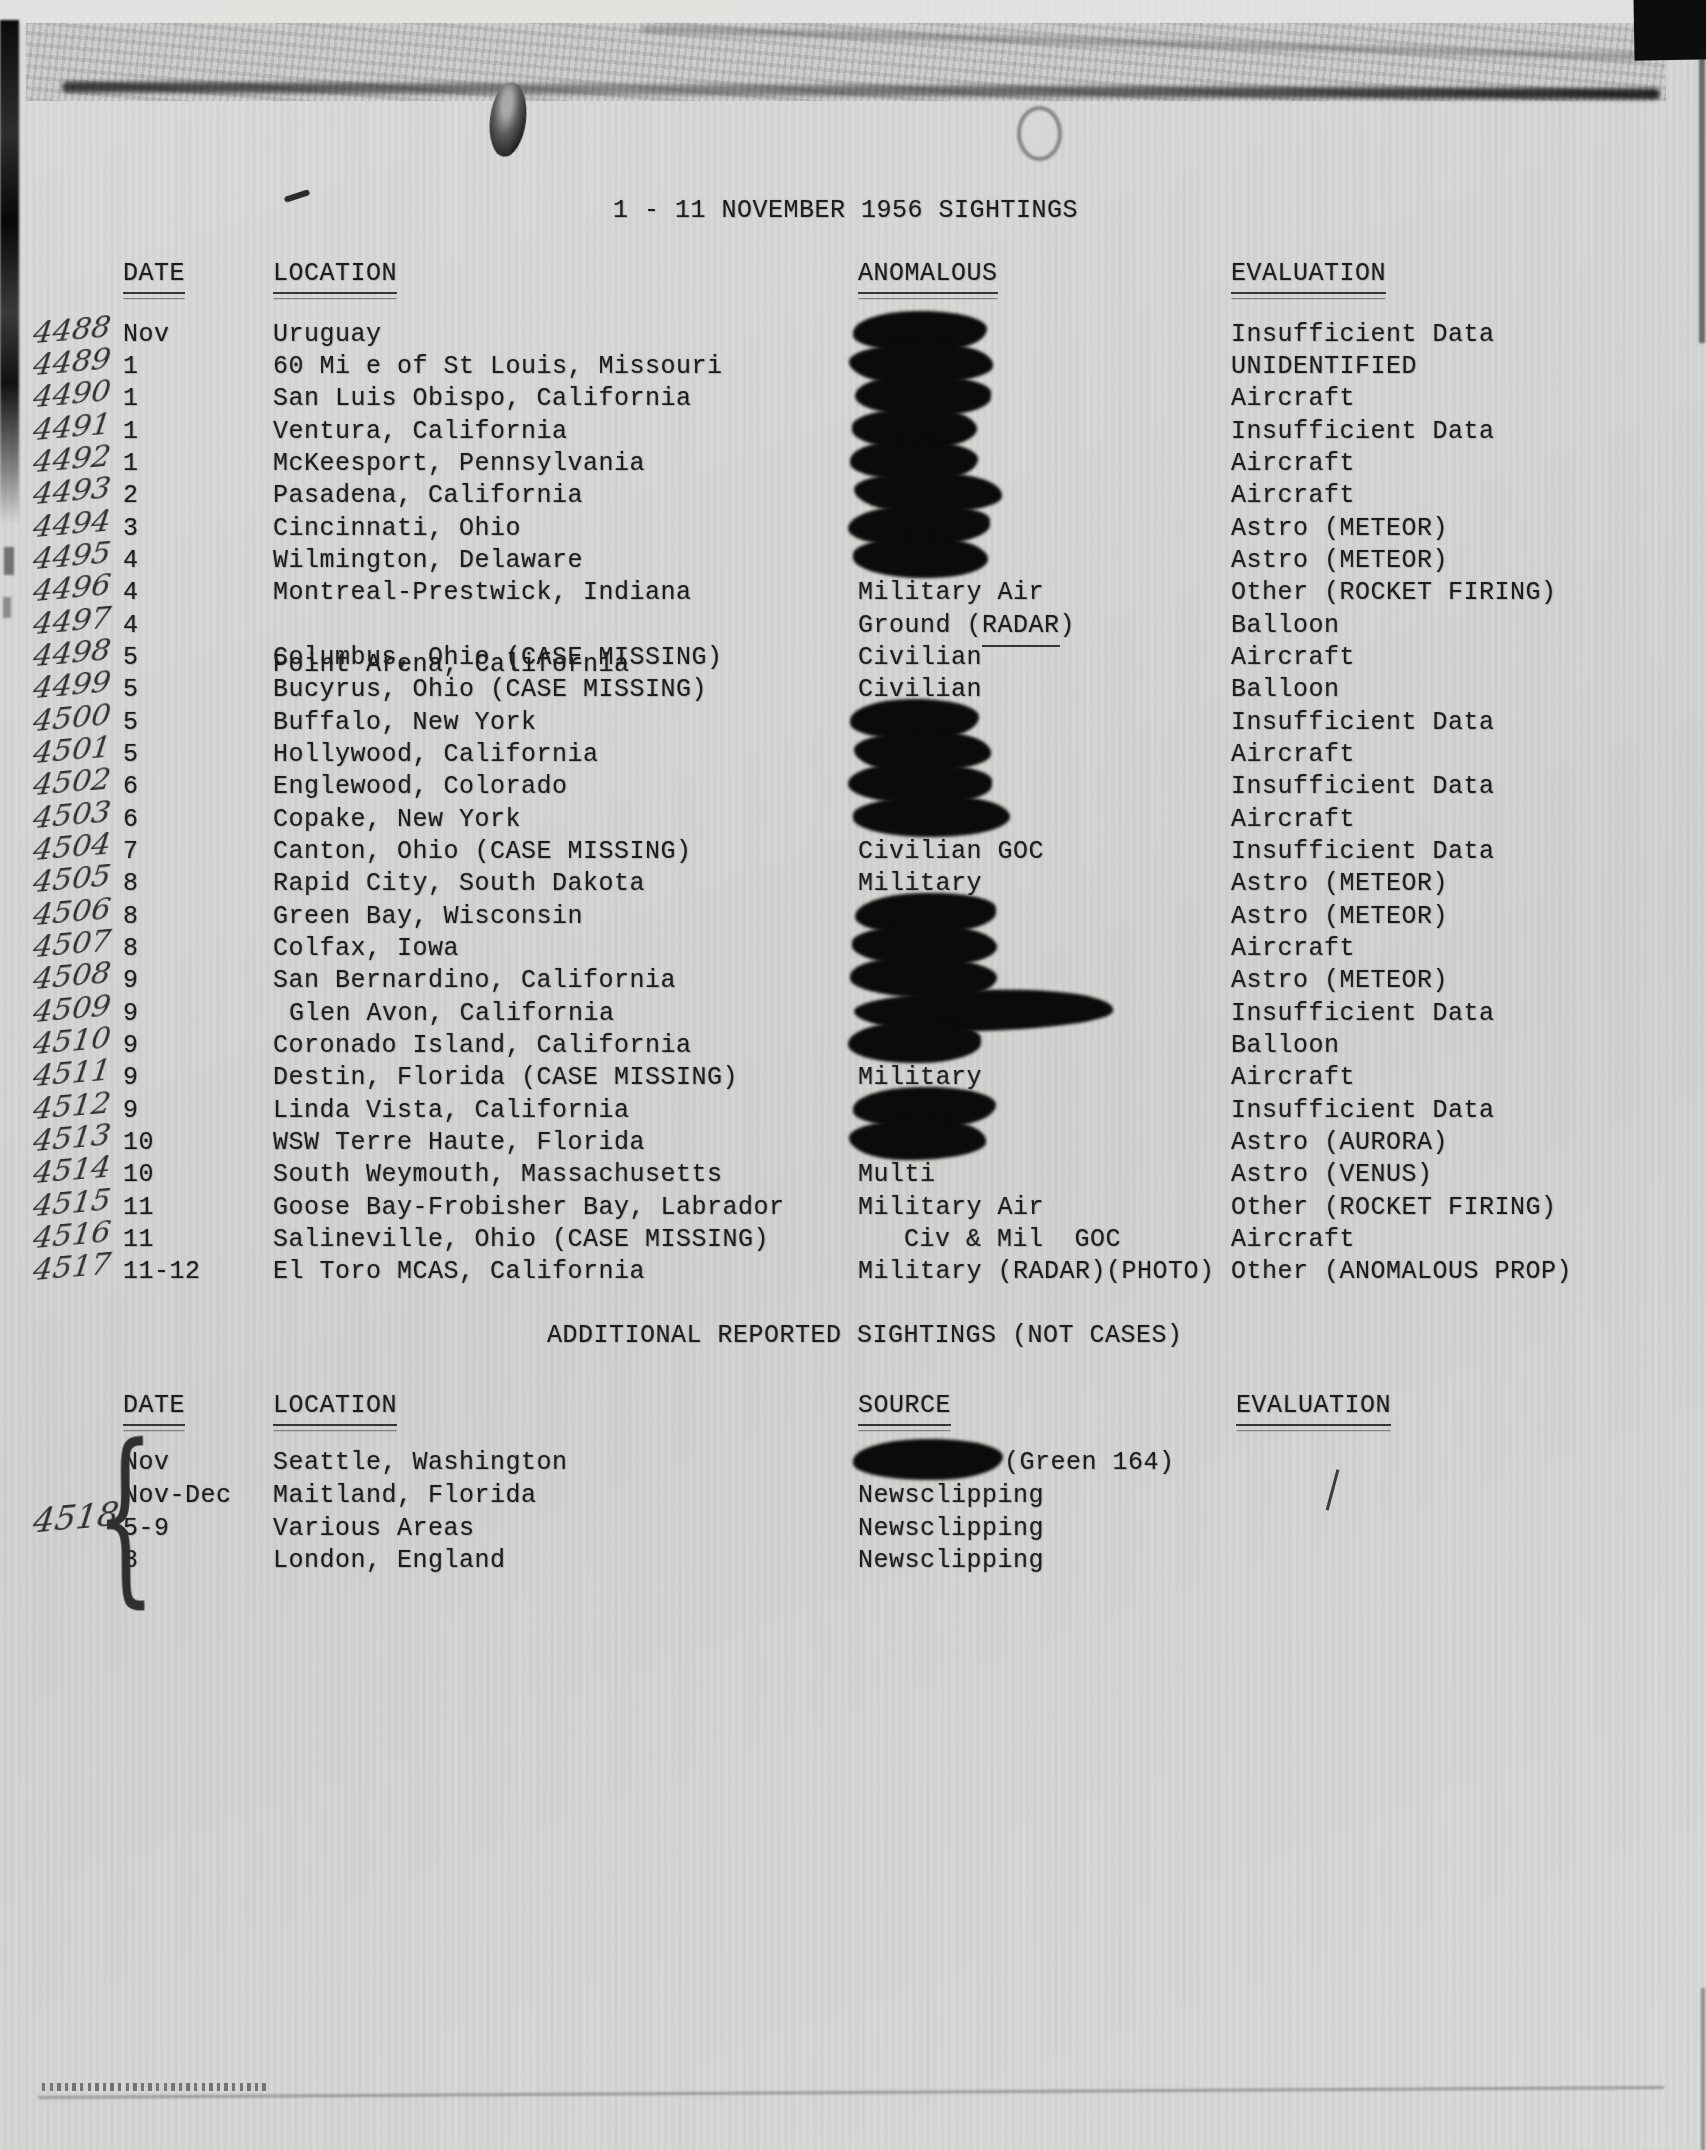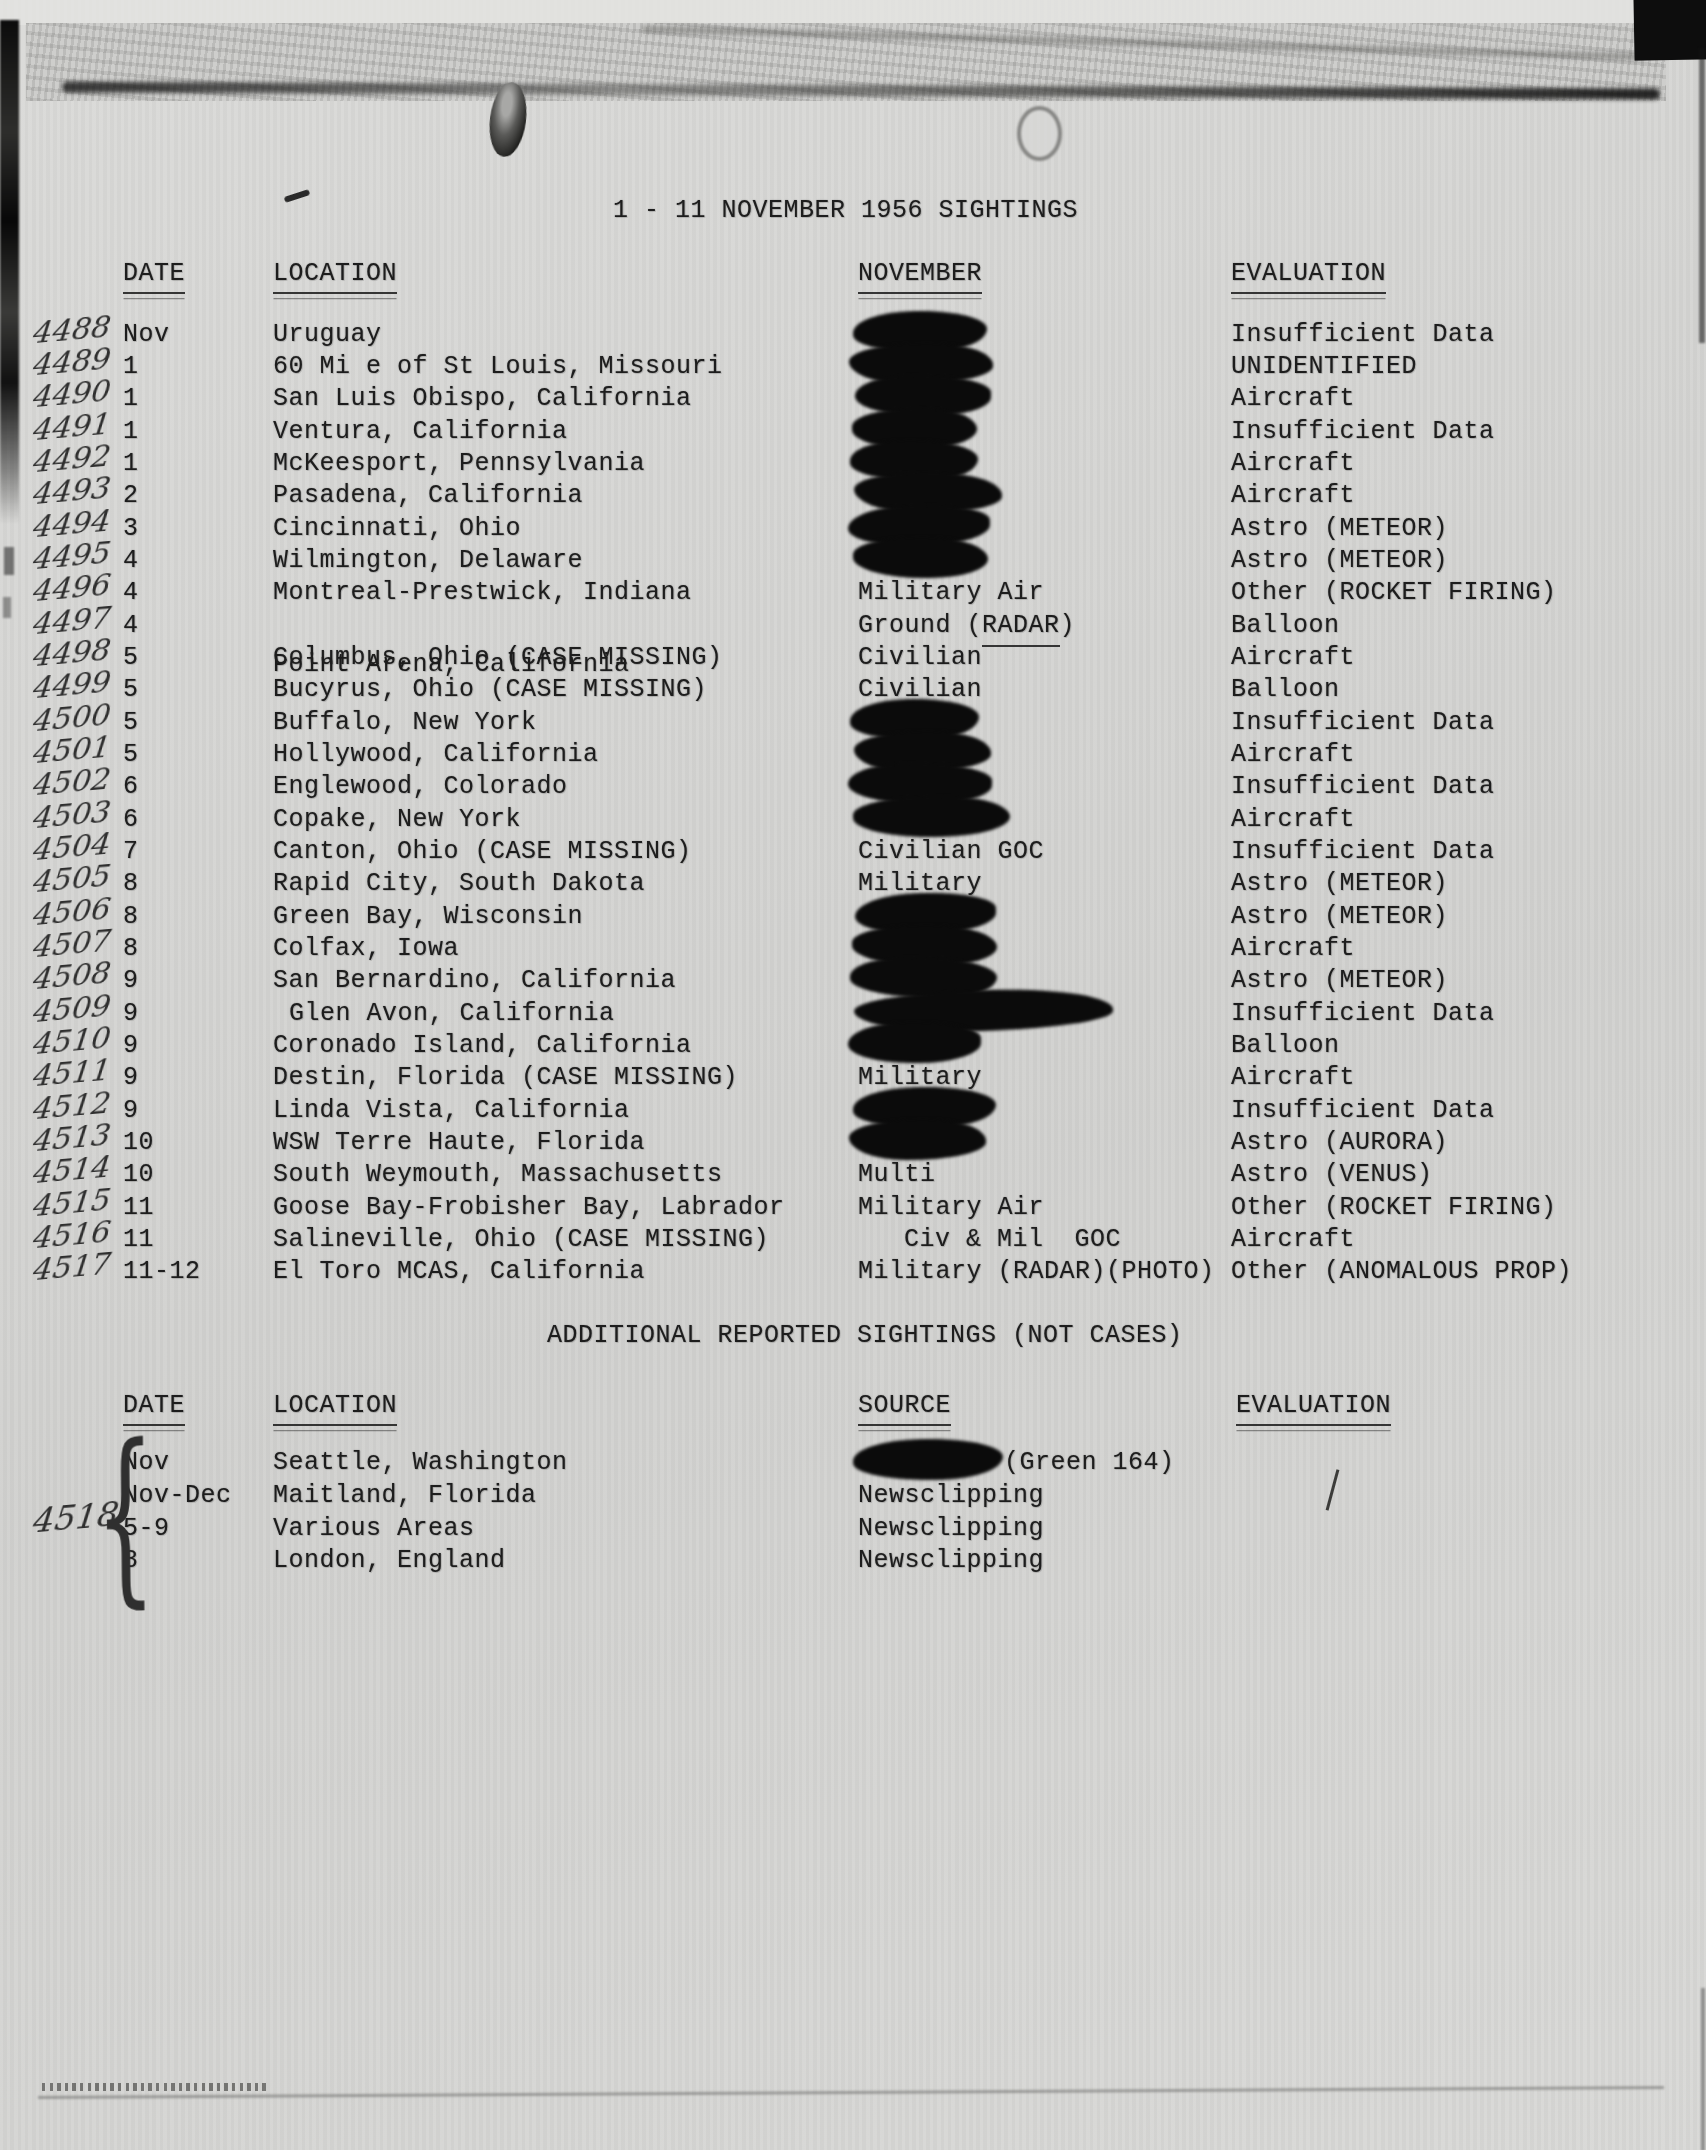--- a/index.html
+++ b/index.html
@@ -75,21 +75,21 @@
   <div class="artifact pen-mark"></div>
   <div class="artifact slash"></div>
   <div class="artifact bottom-line"></div>
   <div class="artifact bottom-speckle"></div>
 
   <div class="typed" style="left:613px;top:196px;">1 - 11 NOVEMBER 1956 SIGHTINGS</div>
 
   <div>
     <span class="typed hdr" style="left:123px;top:259px;">DATE</span>
     <span class="typed hdr" style="left:273px;top:259px;">LOCATION</span>
-    <span class="typed hdr" style="left:858px;top:259px;">NOVEMBER</span>
+    <span class="typed hdr" style="left:858px;top:259px;">ANOMALOUS</span>
     <span class="typed hdr" style="left:1231px;top:259px;">EVALUATION</span>
     <div id="main-rows">
         <div class="row" style="top: 320px;">
           <span class="hand case-num" style="left: 34px;">4488</span>
           <span class="typed cell" style="left: 123px;">Nov</span>
           <span class="typed cell" style="left: 273px;">Uruguay</span>
           <div class="redaction" style="left: 853px; width: 134px; border-radius: 46% 54% 42% 58% / 52% 48% 55% 45%; transform: rotate(-1.1deg);"></div>
           <span class="typed cell" style="left: 1231px;">Insufficient Data</span>
         </div>
         <div class="row" style="top: 352px;">

